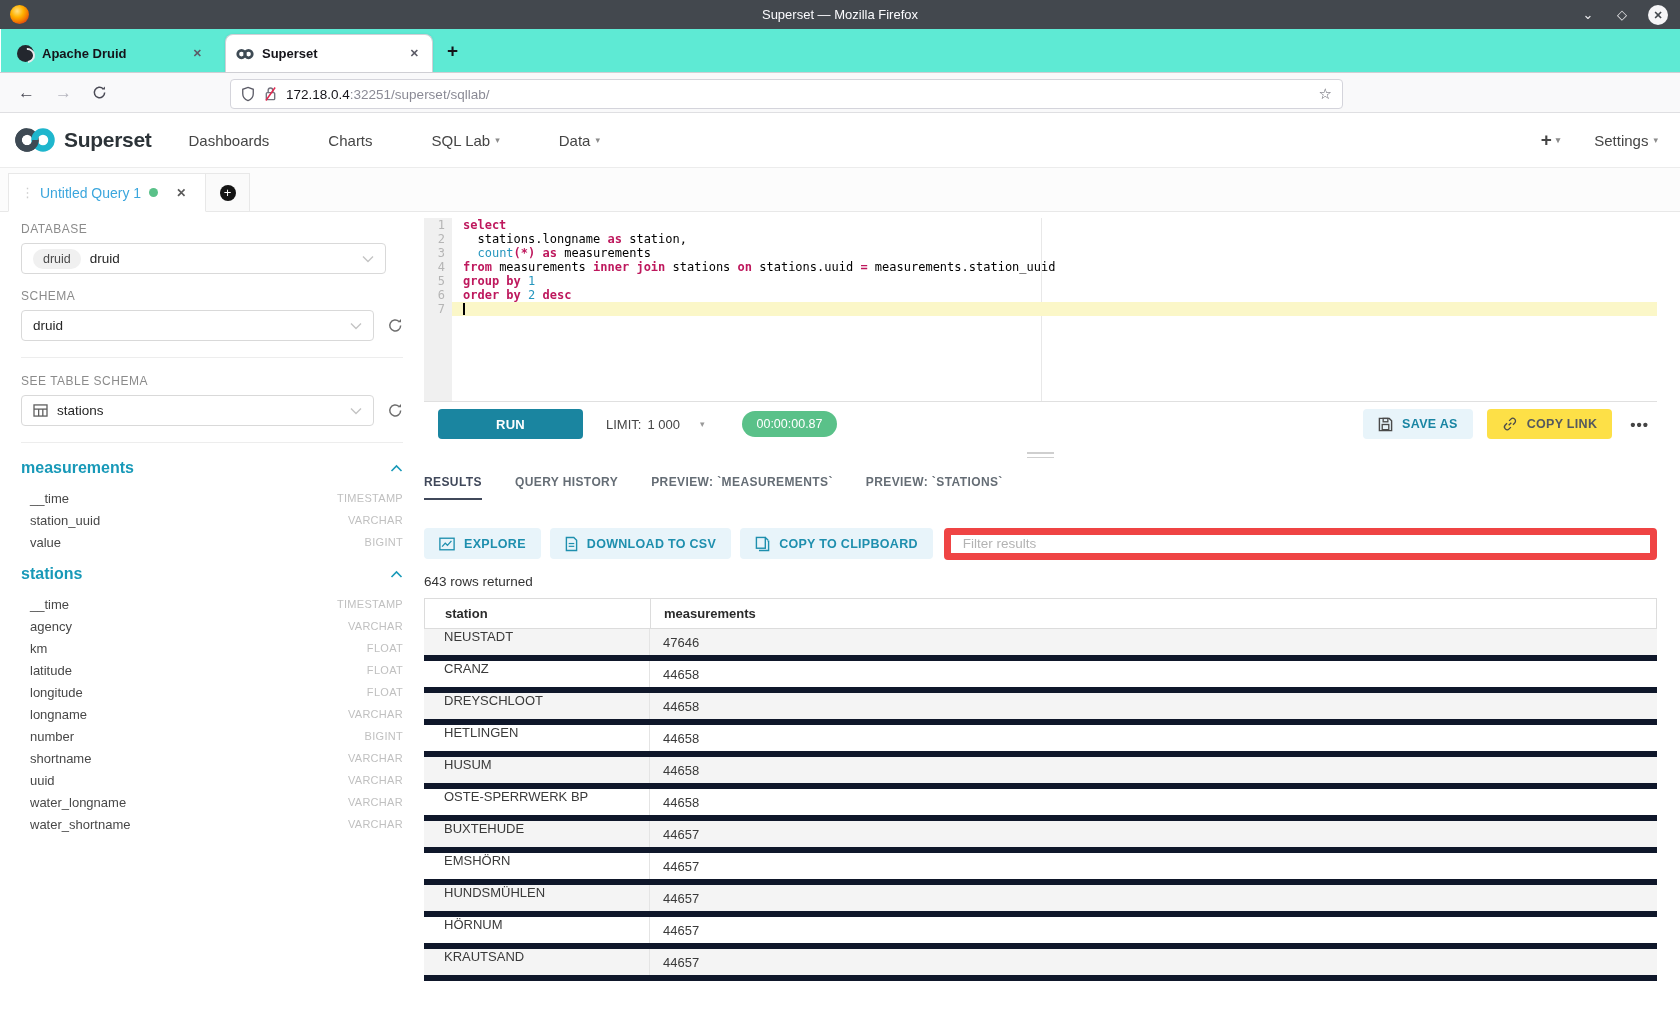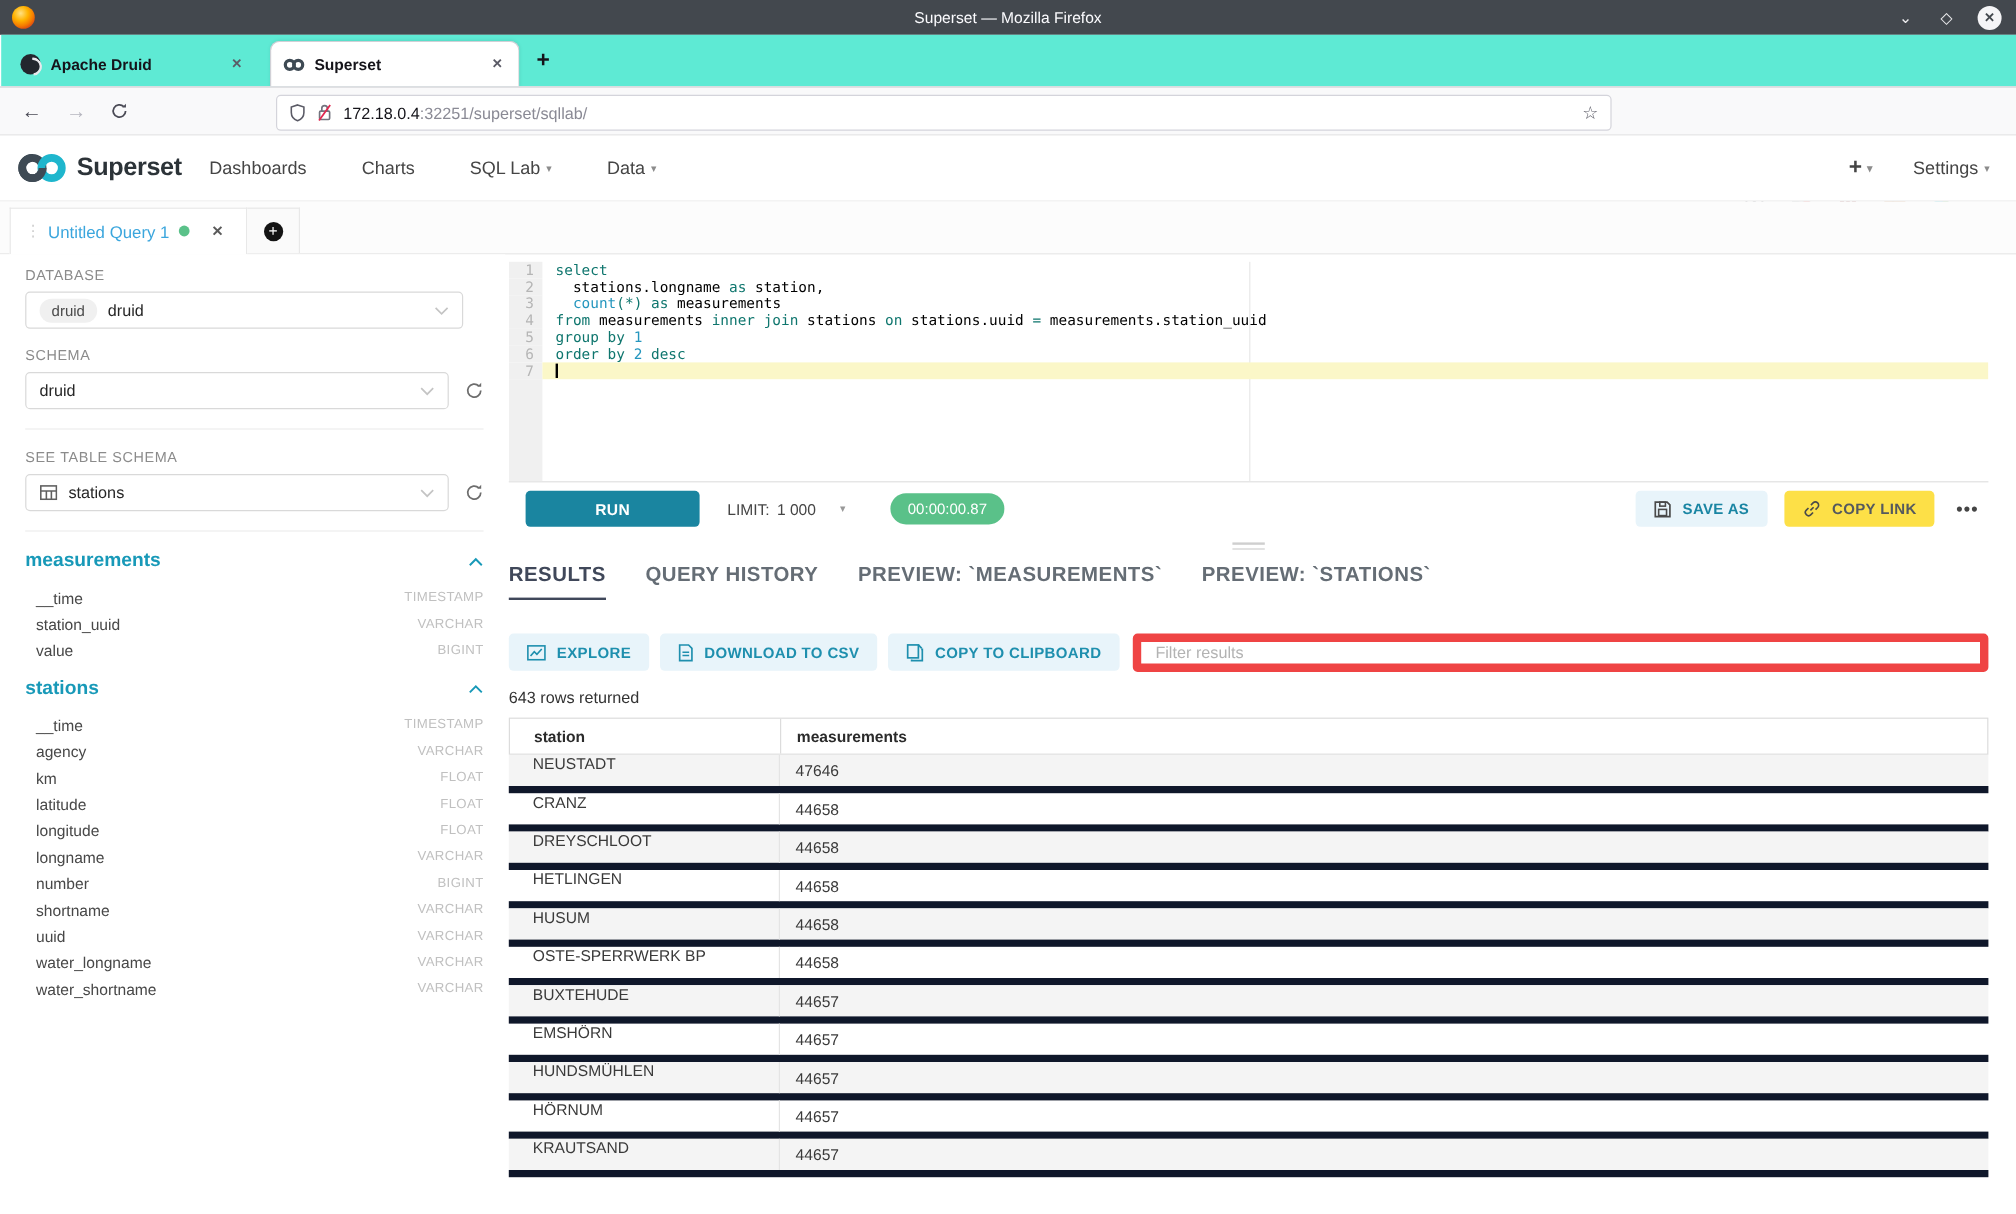--- a/index.html
+++ b/index.html
@@ -50,21 +50,21 @@
   .hamburger i { display:block; width:16px; height:2px; background:#15141a; }
   .cookie { border-radius:50%; background:#c98a4b; }
   .cookie i { position:absolute; width:3px; height:3px; border-radius:50%; background:#7a4a21; }
   .cookie i:nth-child(1){left:4px;top:4px} .cookie i:nth-child(2){left:10px;top:7px} .cookie i:nth-child(3){left:6px;top:11px}
 
   
   .navbar { position:absolute; left:0; top:113px; width:1680px; height:55px; background:#fff;
     border-bottom:1px solid #ececec; display:flex; align-items:center; }
   .brand { display:flex; align-items:center; gap:8px; margin-left:14px; }
   .brand-text { font-size:21px; font-weight:bold; color:#2c3338; letter-spacing:-.3px; }
-  .nav-items { display:flex; align-items:center; gap:46px; margin-left:23px; font-size:15px; color:#454545; }
+  .nav-items { display:flex; align-items:center; gap:59px; margin-left:37px; font-size:15px; color:#454545; }
   .nav-item { display:flex; align-items:center; gap:5px; }
   .caret { font-size:9px; color:#8c8c8c; }
   .nav-right { margin-left:auto; margin-right:22px; display:flex; align-items:center; gap:34px; font-size:15px; color:#454545; }
   .plus-menu { display:flex; align-items:center; gap:4px; font-size:19px; font-weight:bold; color:#454545; }
 
   
   .querytabs { position:absolute; left:0; top:168px; width:1680px; height:44px; background:#fcfcfc;
     border-bottom:1px solid #e8e8e8; }
   .qtab { position:absolute; left:8px; top:5px; bottom:-1px; width:198px; background:#fff;
     border:1px solid #e8e8e8; border-bottom:1px solid #fff; display:flex; align-items:center; gap:8px; padding:0 12px; }
@@ -101,21 +101,21 @@
 
   
   .editor { position:relative; margin-top:6px; height:184px; border-bottom:1px solid #e0e0e0;
     display:flex; flex-direction:column; font-family:"DejaVu Sans Mono", monospace; font-size:12px; overflow:hidden; }
   .print-margin { position:absolute; left:617px; top:0; bottom:0; width:1px; background:#e8e8e8; }
   .ed-row { display:flex; height:14px; line-height:14px; position:relative; }
   .ed-row:first-child { margin-top:4px; }
   .gut { width:28px; background:#f0f0f0; color:#b5b5b5; text-align:right; padding-right:7px; flex:none; }
   .code { flex:1; padding-left:11px; white-space:pre; color:#000; }
   .ed-row.active .code { background:#fbf7c8; }
-  .tk-k { font-weight:normal; color:#0f766e; }
+  .tk-k { font-weight:bold; color:#be185d; }
   .tk-f { color:#2596be; }
   .tk-n { color:#2596be; }
   .cursor { display:inline-block; width:2px; height:12px; background:#000; vertical-align:-2px; }
   .ed-fill { flex:1; display:flex; } .ed-fill .gut { height:auto; }
 
   
   .run-toolbar { height:44px; display:flex; align-items:center; padding-left:14px; }
   .run-btn { width:145px; height:30px; background:#1a85a0; color:#fff; border:none; border-radius:4px;
     font-size:13px; font-weight:bold; letter-spacing:.3px; }
   .limit-group { display:flex; align-items:center; margin-left:23px; font-size:13px; color:#454545; gap:6px; }
@@ -128,21 +128,21 @@
   .saveas { background:#e8f4fa; color:#1985a3; }
   .copylink { background:#fde047; color:#55595e; }
   .more-dots { font-size:15px; font-weight:bold; color:#454545; letter-spacing:1px; margin-left:4px; }
 
   
   .handle-row { height:18px; display:flex; flex-direction:column; align-items:center; justify-content:center; gap:3px; }
   .handle-row i { display:block; width:27px; height:1.5px; background:#cfcfcf; }
 
   
   .south-tabs { height:36px; display:flex; align-items:flex-end; gap:33px; }
-  .stab { font-size:17px; font-weight:bold; letter-spacing:.4px; color:#656d75; padding-bottom:9px;
+  .stab { font-size:12px; font-weight:bold; letter-spacing:.4px; color:#656d75; padding-bottom:9px;
     border-bottom:2.5px solid transparent; }
   .stab.active { color:#40485a; border-bottom-color:#40485a; }
 
   
   .actions-row { margin-top:28px; height:31px; display:flex; align-items:center; gap:9px; }
   .act-btn { height:31px; background:#e8f4fa; color:#1e8fae; border:none; border-radius:4px;
     display:flex; align-items:center; gap:9px; padding:0 15px; font-size:12.5px; font-weight:bold; letter-spacing:.3px; }
   .filter-input { flex:1; height:32px; border:7px solid #ef4444; border-radius:4px; padding:0 12px;
     font-size:13.5px; color:#333; font-family:"Liberation Sans", sans-serif; margin-left:2px; }
   .filter-input::placeholder { color:#b3b3b3; }

